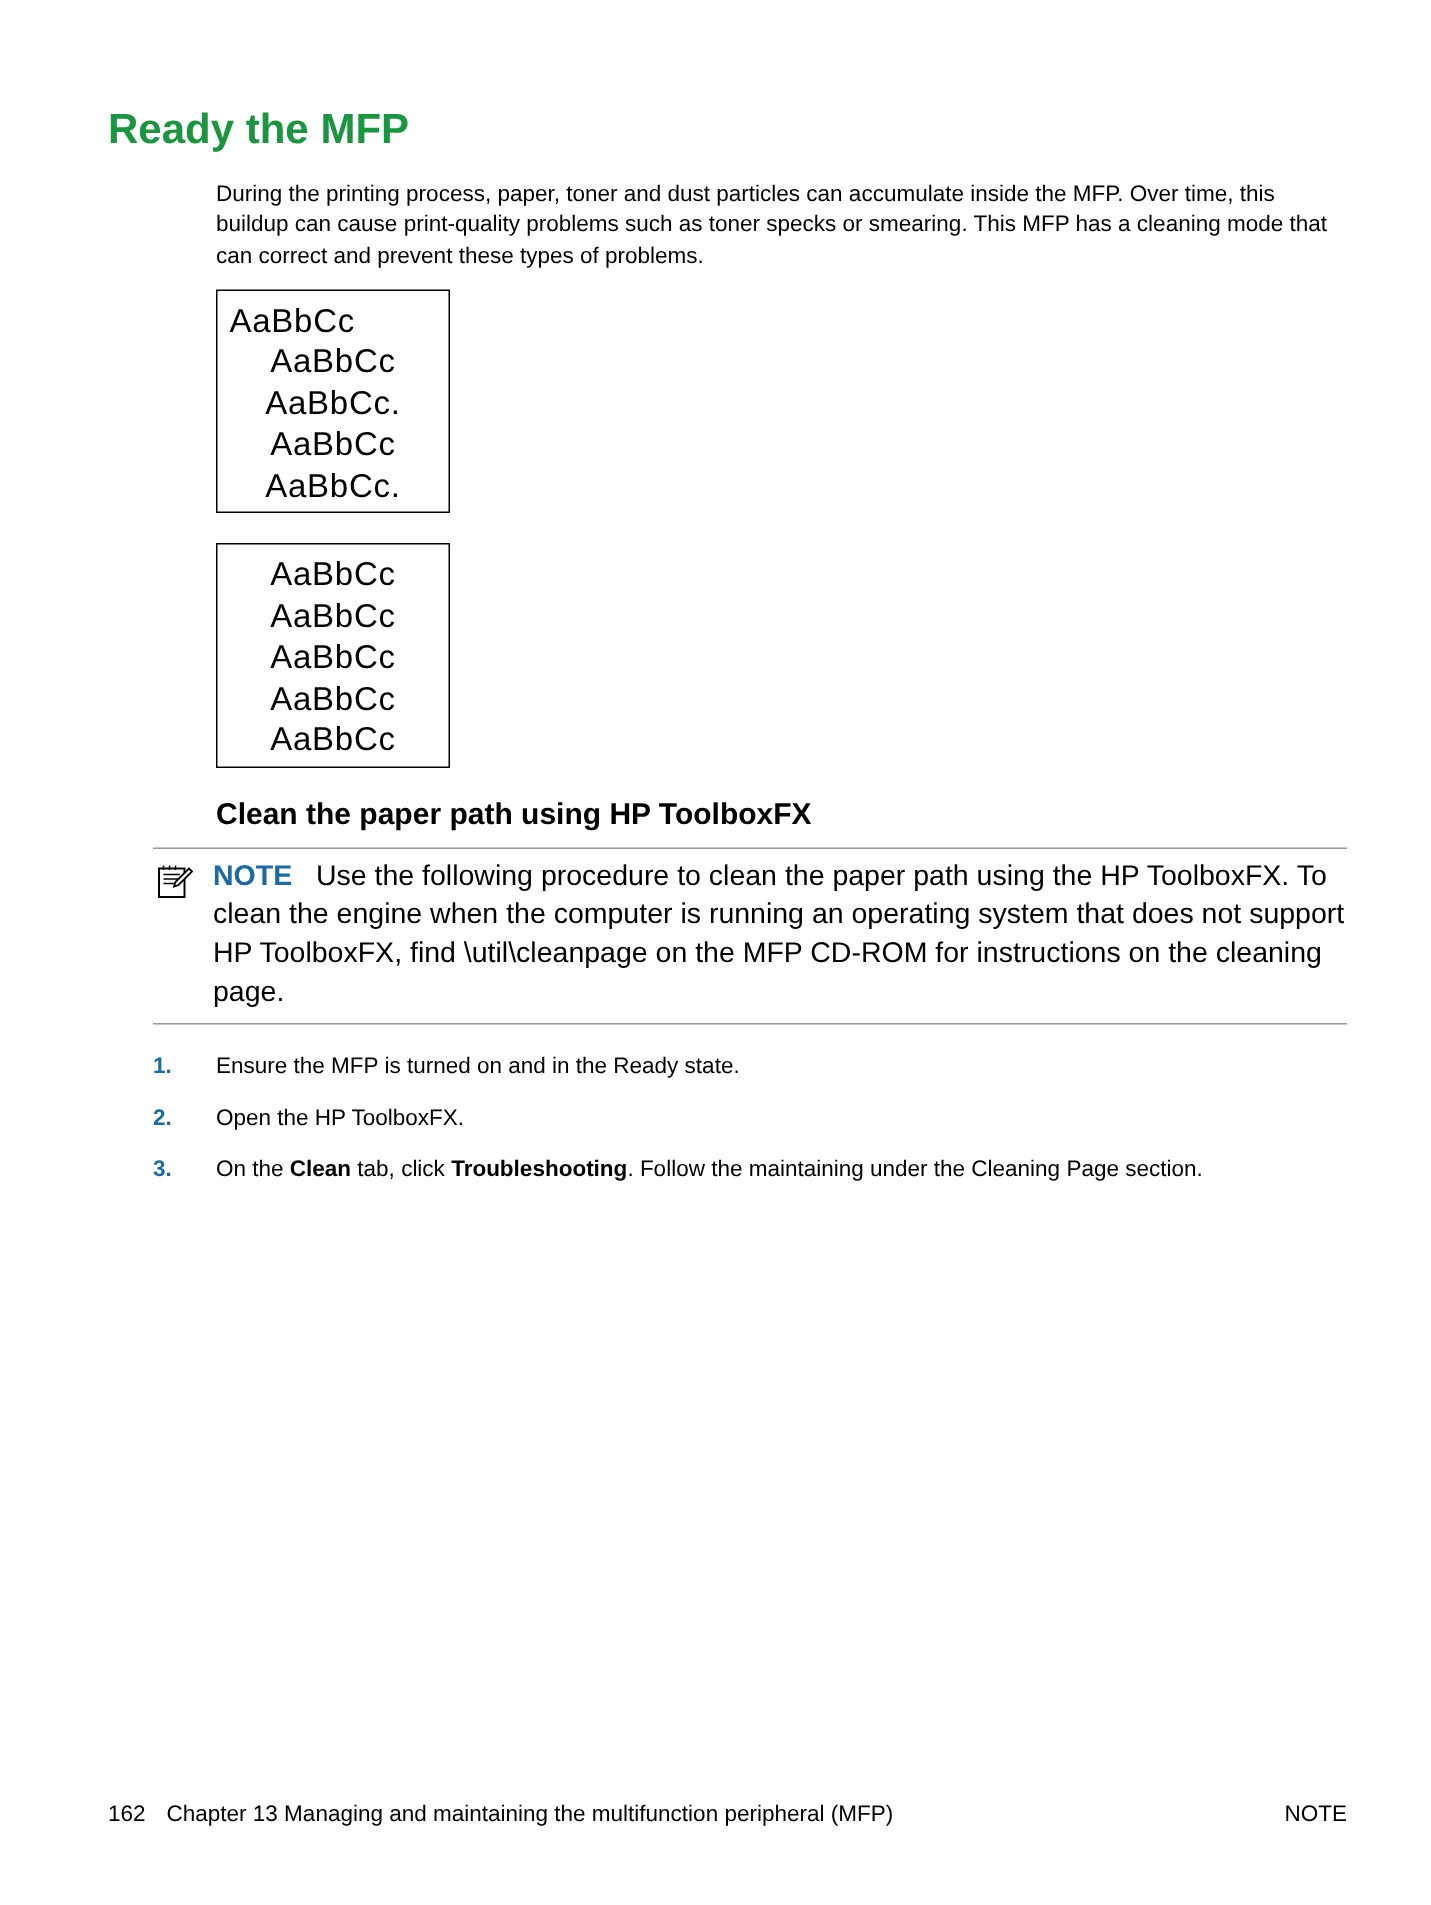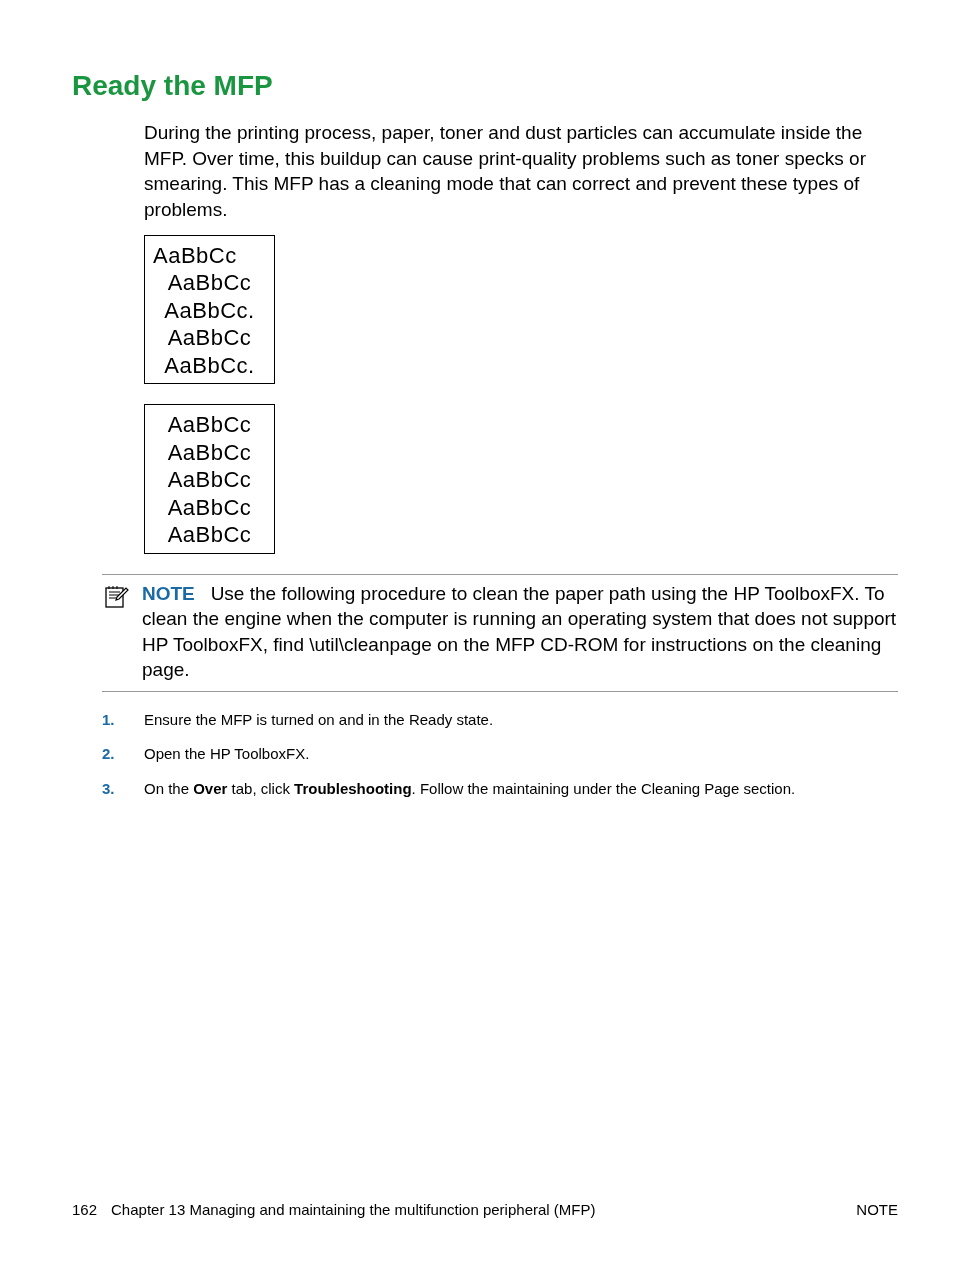--- a/index.html
+++ b/index.html
@@ -17,27 +17,27 @@
     font-weight: bold;
     color: #1a9641;
     margin-left: 16px;
     margin-bottom: 18px;
   }
   .content {
     margin-left: 88px;
     margin-right: 0;
   }
   .intro {
-    font-size: 19px;
+    font-size: 15px;
     line-height: 1.35;
     margin-bottom: 12px;
   }
   .sample-box {
     border: 1px solid #000;
-    width: 131px;
+    width: 156px;
     padding: 6px 4px 4px 4px;
     margin-bottom: 20px;
     font-size: 22px;
     line-height: 1.25;
     font-family: Arial, sans-serif;
     text-align: center;
     letter-spacing: 0.5px;
   }
   .sample-box div { white-space: nowrap; }
   .subhead {
@@ -120,20 +120,21 @@
   </div>
 
   <div class="sample-box">
     <div>AaBbCc</div>
     <div>AaBbCc</div>
     <div>AaBbCc</div>
     <div>AaBbCc</div>
     <div>AaBbCc</div>
   </div>
 
+  <h2 class="subhead">Clean the paper path using HP ToolboxFX</h2>
 
   <div class="note-wrap">
     <div class="note-icon">
       <svg width="28" height="28" viewBox="0 0 28 28">
         <rect x="4" y="5" width="17" height="19" fill="none" stroke="#000" stroke-width="1.3"></rect>
         <line x1="7" y1="9" x2="18" y2="9" stroke="#000" stroke-width="1"></line>
         <line x1="7" y1="12" x2="18" y2="12" stroke="#000" stroke-width="1"></line>
         <line x1="7" y1="15" x2="18" y2="15" stroke="#000" stroke-width="1"></line>
         <path d="M15 14 L24 5 L26 7 L17 16 L14 17 Z" fill="#fff" stroke="#000" stroke-width="1.2"></path>
         <line x1="7" y1="3" x2="7" y2="6" stroke="#000" stroke-width="1"></line>
@@ -143,21 +144,21 @@
     </div>
     <div class="note-body">
       <span class="note-label">NOTE</span>&nbsp;&nbsp;&nbsp;<span>Use the following procedure to clean the paper path using the HP ToolboxFX. To clean the engine when the computer is running an operating system that does not support HP ToolboxFX, find \util\cleanpage on the MFP CD-ROM for instructions on the cleaning page.</span>
     </div>
   </div>
 
   <ol class="steps">
     <li>Ensure the MFP is turned on and in the Ready state.</li>
     <li>Open the HP ToolboxFX.</li>
     <li>
-      <span>On the </span><span class="bold">Over</span><span> tab, click </span><span class="bold">Troubleshooting</span><span>. Follow the maintaining under the Cleaning Page section.</span>
+      <span>On the </span><span class="bold">Clean</span><span> tab, click </span><span class="bold">Troubleshooting</span><span>. Follow the maintaining under the Cleaning Page section.</span>
     </li>
   </ol>
 
 </div>
 
 <div class="footer">
   <div class="footer-left">
     <span>162</span>
     <span>Chapter 13   Managing and maintaining the multifunction peripheral (MFP)</span>
   </div>

